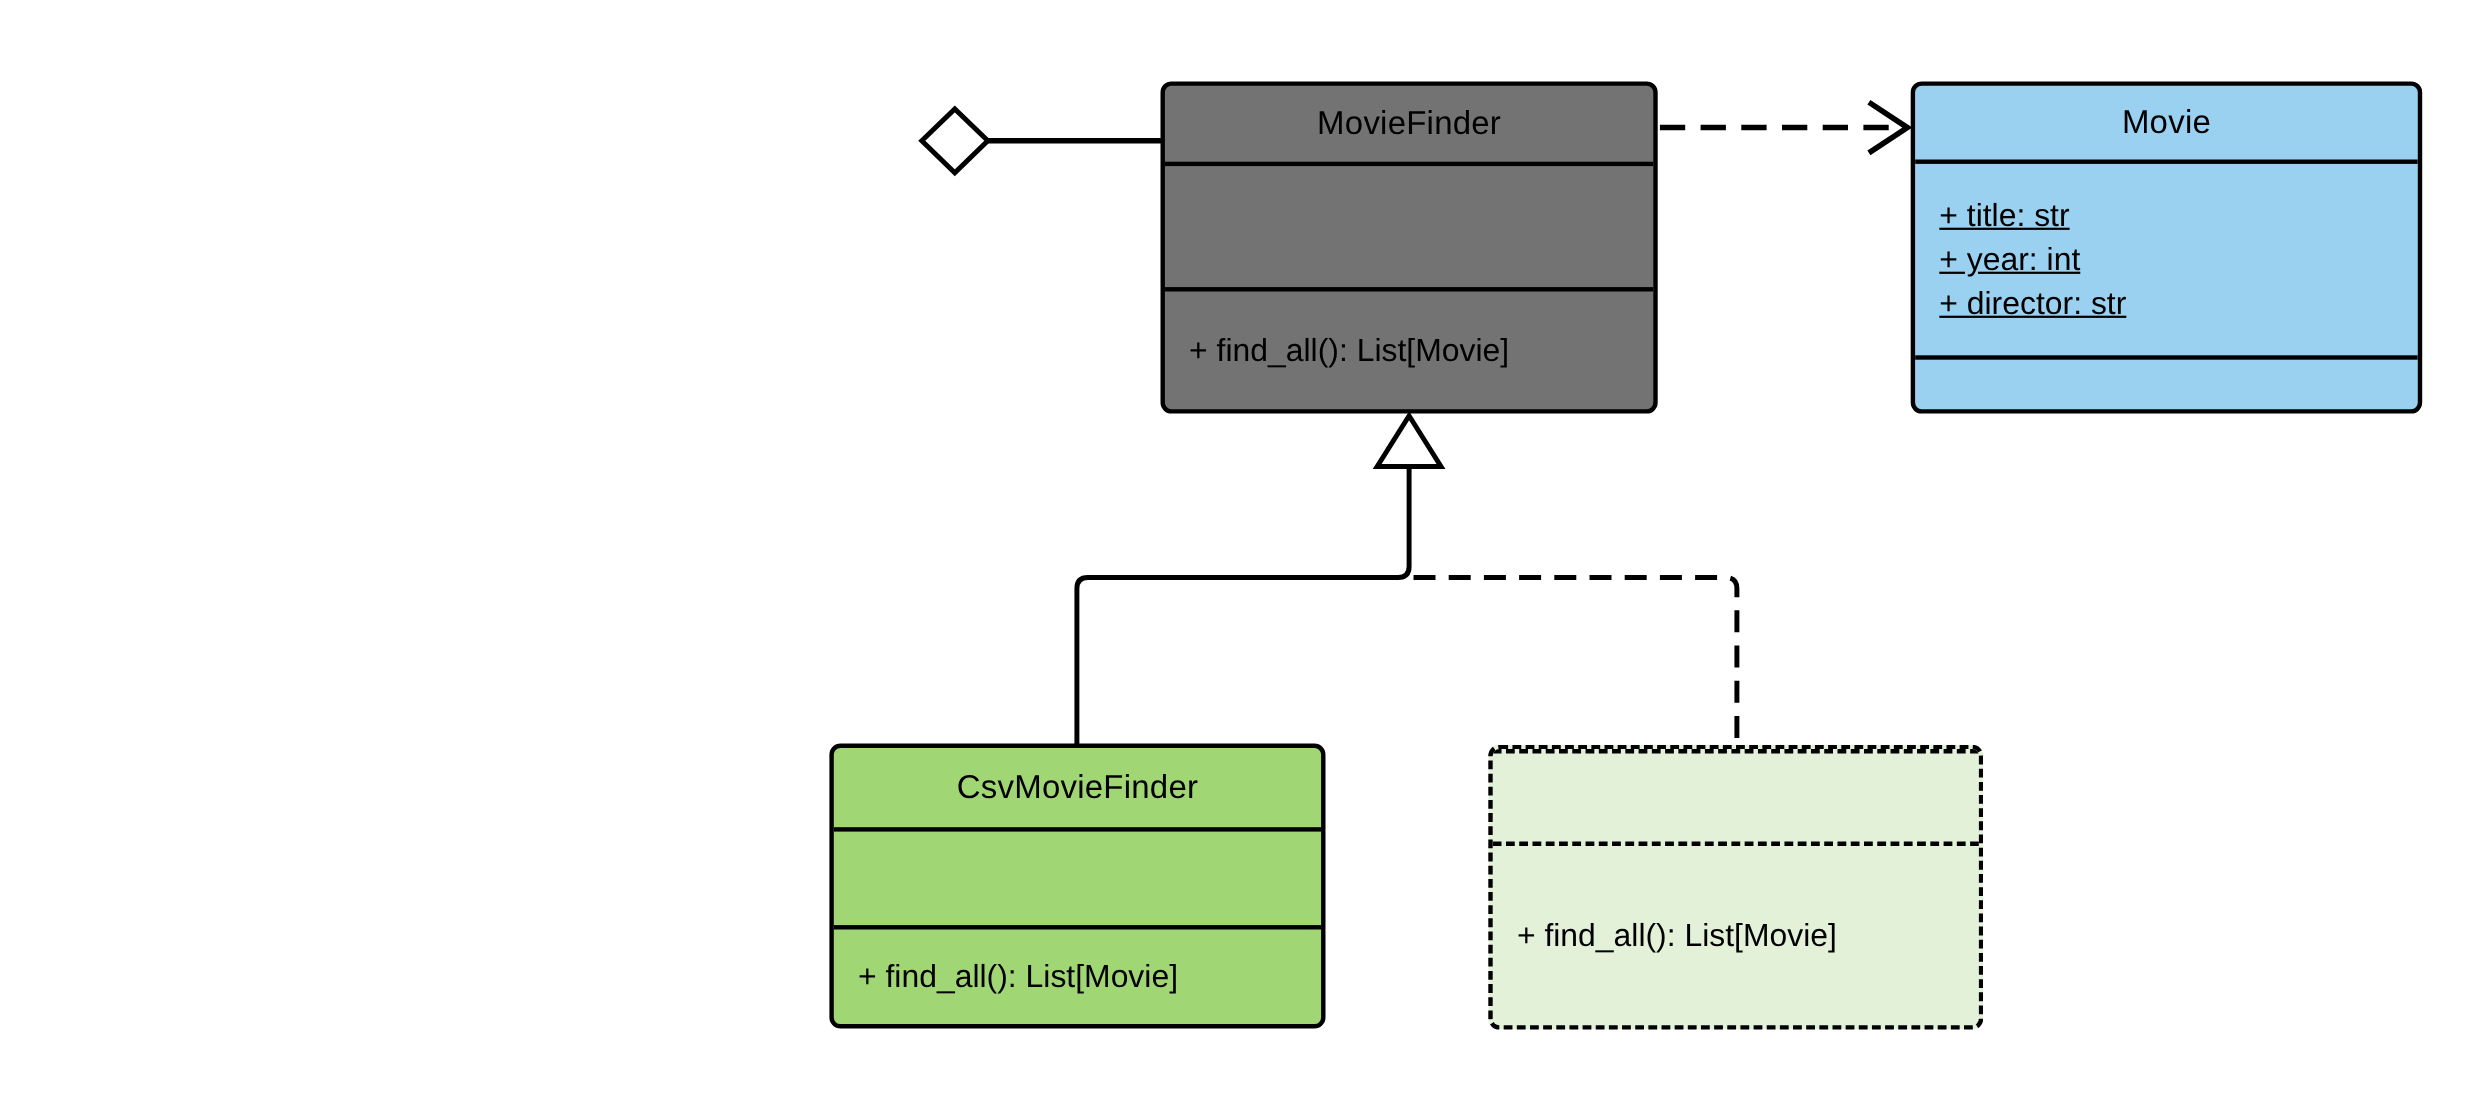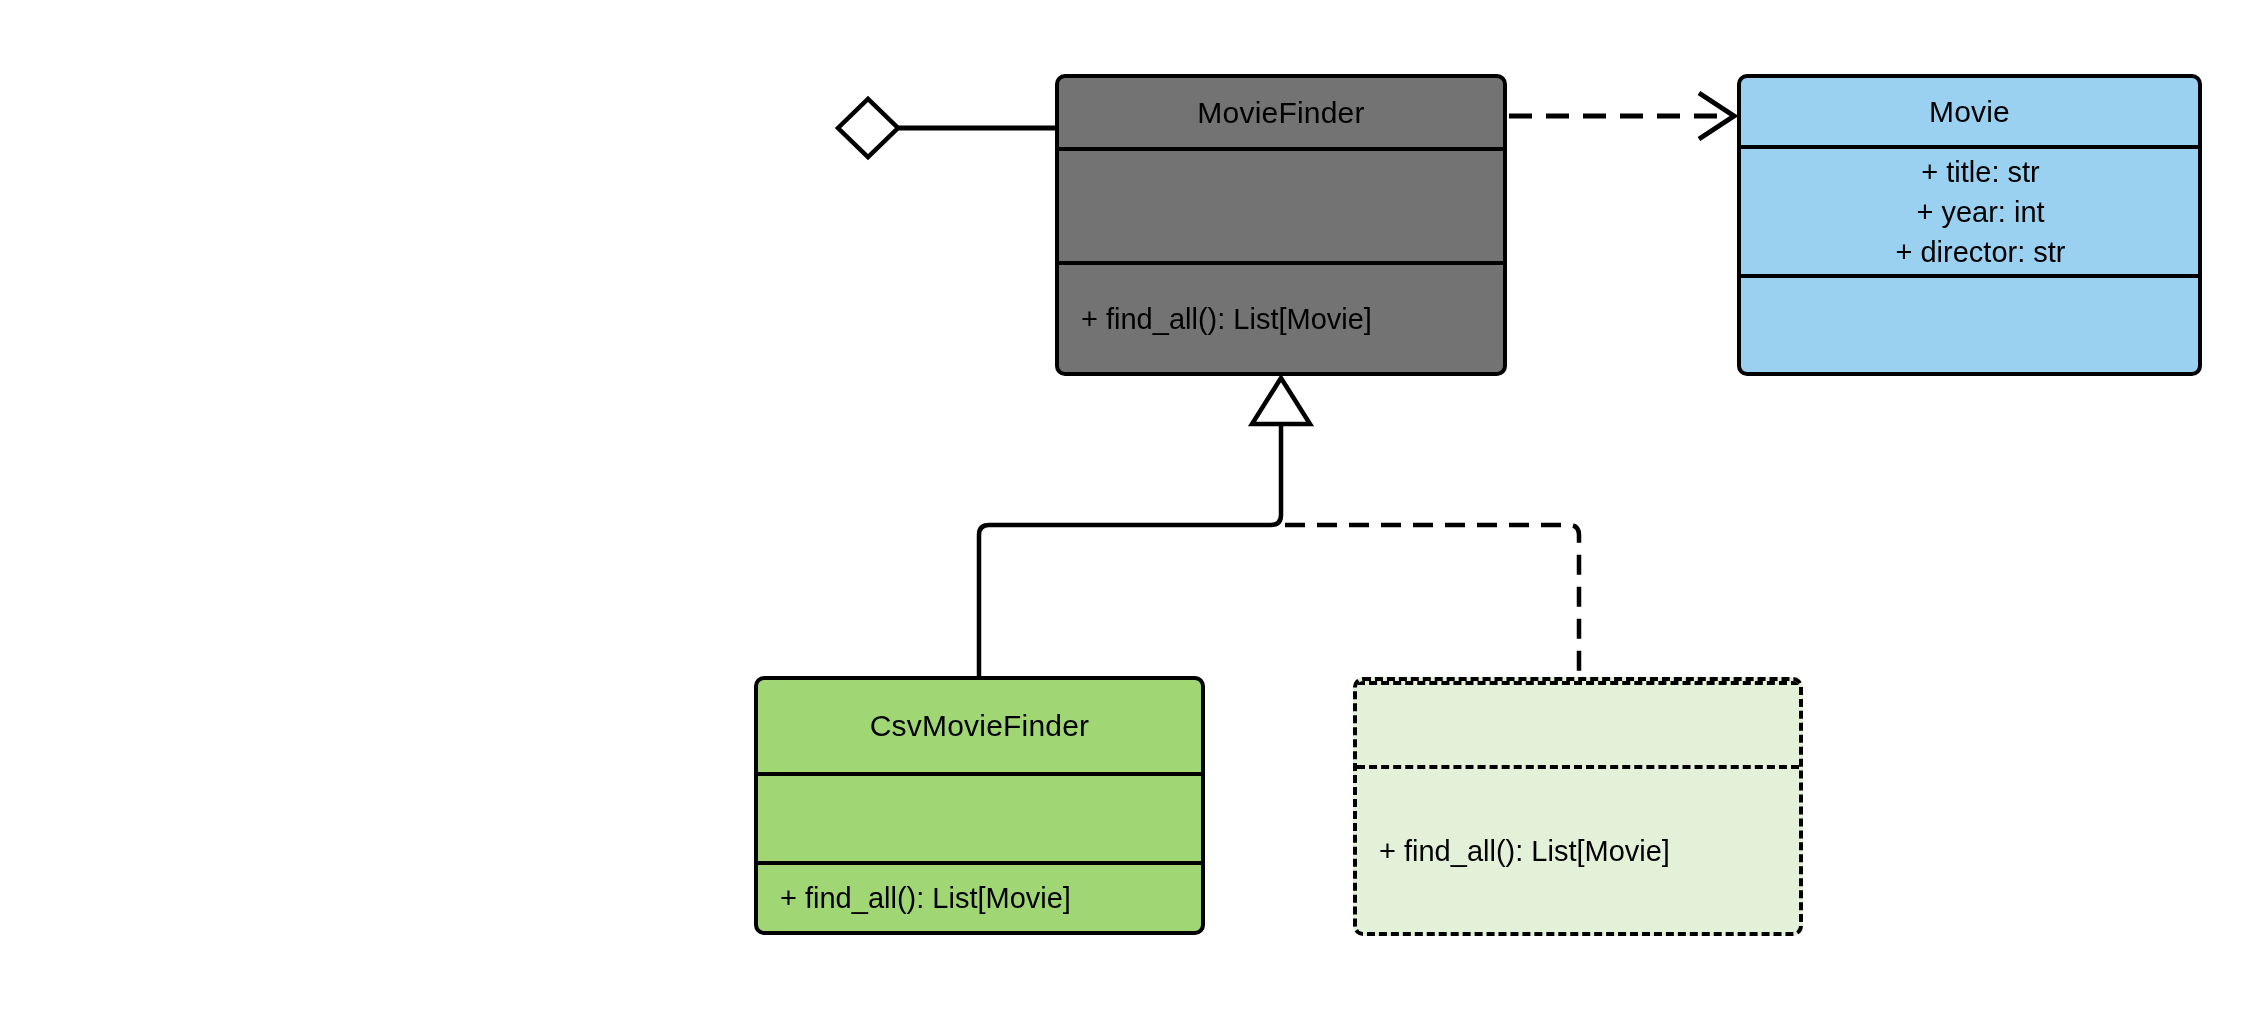--- a/index.html
+++ b/index.html
@@ -37,34 +37,34 @@
   <div class="uml-class" style="left: 1055px; top: 74px; width: 452px; height: 302px; background-color: #737373;">
     <div class="sec sec-title" style="height:69px;">
       <span>MovieFinder</span>
     </div>
     <div class="sec sec-attrs" style="height:114px;"></div>
     <div class="sec sec-methods">
       <div class="member">+ find_all(): List[Movie]</div>
     </div>
   </div>
 
-  <div class="uml-class" style="left: 1737px; top: 74px; width: 465px; height: 302px; background-color: rgb(154, 208, 240); text-align: center;">
+  <div class="uml-class" style="left: 1737px; top: 74px; width: 465px; height: 302px; background-color: rgb(154, 208, 240);">
     <div class="sec sec-title" style="height:67px;">
       <span>Movie</span>
     </div>
-    <div class="sec sec-attrs" style="height:129px;">
+    <div class="sec sec-attrs" style="height:178px;text-decoration:underline;">
       <div class="member">+ title: str</div>
       <div class="member">+ year: int</div>
       <div class="member">+ director: str</div>
     </div>
     <div class="sec sec-methods"></div>
   </div>
 
   <div class="uml-class" style="left: 754px; top: 676px; width: 451px; height: 259px; background-color: rgb(160, 214, 116);">
-    <div class="sec sec-title" style="height:92px;">
+    <div class="sec sec-title" style="height:72px;">
       <span>CsvMovieFinder</span>
     </div>
     <div class="sec sec-attrs" style="height:89px;"></div>
     <div class="sec sec-methods">
       <div class="member">+ find_all(): List[Movie]</div>
     </div>
   </div>
 
   <div class="uml-class dashed" style="left: 1353px; top: 677px; width: 450px; height: 259px; background-color: rgb(227, 241, 217);">
     <div class="sec sec-attrs" style="height:84px;"></div>

